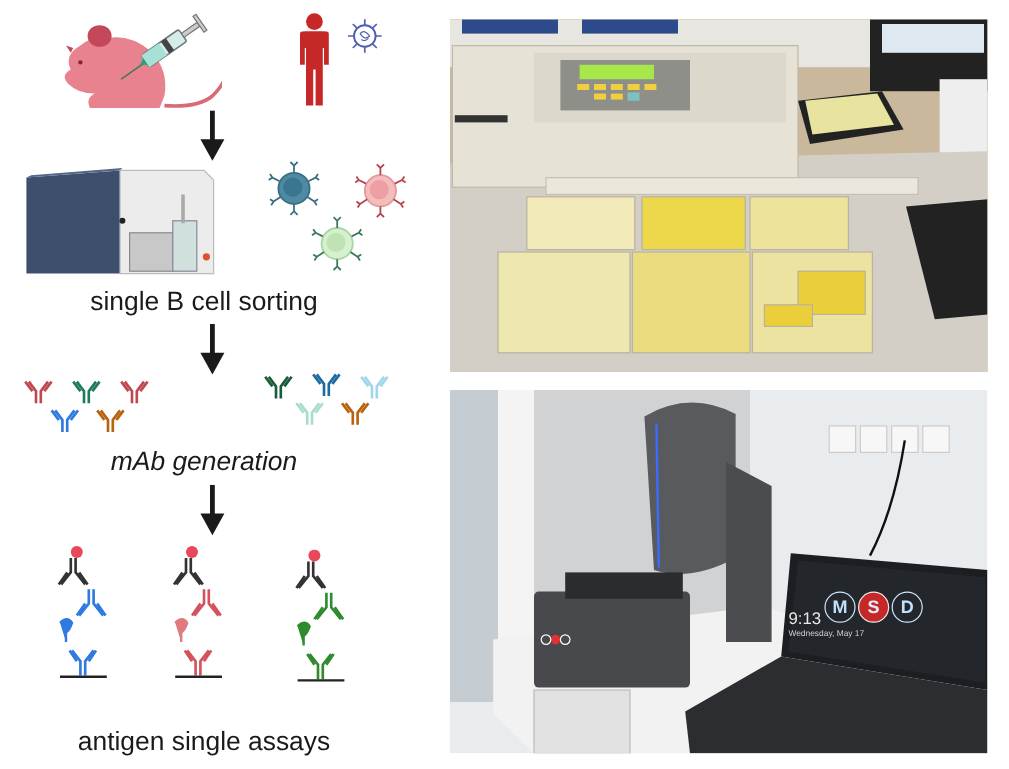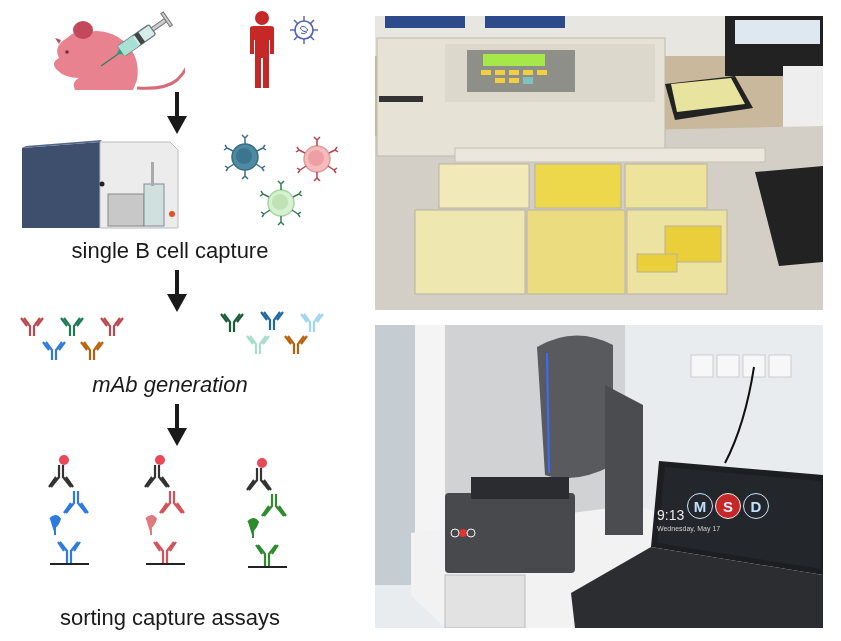--- a/index.html
+++ b/index.html
@@ -116,21 +116,21 @@
         <path d="M23,12 v-6 M20,3 l3,3 l3,-3"></path>
           <path d="M23,38 v6 M20,47 l3,-3 l3,3"></path>
         <path d="M11,19 l-6,-3 M3,13 l2,3 l-3,2"></path>
           <path d="M35,19 l6,-3 M43,13 l-2,3 l3,2"></path>
         <path d="M12,32 l-6,4 M3,34 l3,2 l-2,3"></path>
           <path d="M34,32 l6,4 M43,34 l-3,2 l2,3"></path>
       </g>
     </svg>
   </div>
 
-  <div class="label" style="left:40px;top:238px;width:260px;">single B cell capture</div>
+  <div class="label" style="left:40px;top:238px;width:260px;">single B cell sorting</div>
 
   <div class="abs" style="left:165px;top:270px;">
     <svg width="24" height="44" viewBox="0 0 24 44">
         <rect x="10" y="0" width="4" height="26" fill="#1a1a1a"></rect>
         <polygon points="2,24 22,24 12,42" fill="#1a1a1a"></polygon>
       </svg>
   </div>
 
   <div class="abs" style="left:14px;top:310px;">
     <svg width="120" height="60" viewBox="0 0 120 60">
@@ -189,21 +189,21 @@
     <svg width="60" height="120" viewBox="0 0 60 120">
       <circle cx="22" cy="5" r="5" fill="#e8495a"></circle>
       <path d="M17,10 v12 l-8,10 M21,10 v12 l8,10 M14,22 l-7,10 M24,22 l7,10" stroke="#333" stroke-width="2.2" fill="none"></path>
       <path d="M32,36 v12 l-8,10 M36,36 v12 l8,10 M29,48 l-7,10 M39,48 l7,10" stroke="#2e8b2e" stroke-width="2.2" fill="none"></path>
       <path d="M8,64 q6,-6 10,0 q-2,6 -5,8 v8" stroke="#2e8b2e" stroke-width="2" fill="#2e8b2e"></path>
       <path d="M25,108 v-12 l-7,-9 M29,108 v-12 l7,-9 M22,96 l-6,-9 M32,96 l6,-9" stroke="#2e8b2e" stroke-width="2.2" fill="none"></path>
       <line x1="8" y1="109" x2="47" y2="109" stroke="#222" stroke-width="2"></line>
     </svg>
   </div>
 
-  <div class="label" style="left:30px;top:605px;width:280px;">sorting capture assays</div>
+  <div class="label" style="left:30px;top:605px;width:280px;">antigen single assays</div>
 </div>
 
 <div class="photo" style="left:375px;top:16px;width:448px;height:294px;background:#d9c6a8;">
   <svg width="448" height="294" viewBox="0 0 448 294">
     <rect width="448" height="294" fill="#c9b89c"></rect>
     <rect x="0" y="0" width="448" height="40" fill="#e8e6e0"></rect>
     <rect x="10" y="0" width="80" height="12" fill="#2d4a8a"></rect>
     <rect x="110" y="0" width="80" height="12" fill="#2d4a8a"></rect>
     <rect x="350" y="0" width="98" height="60" fill="#222"></rect>
     <rect x="360" y="4" width="85" height="24" fill="#dde8f0"></rect>

